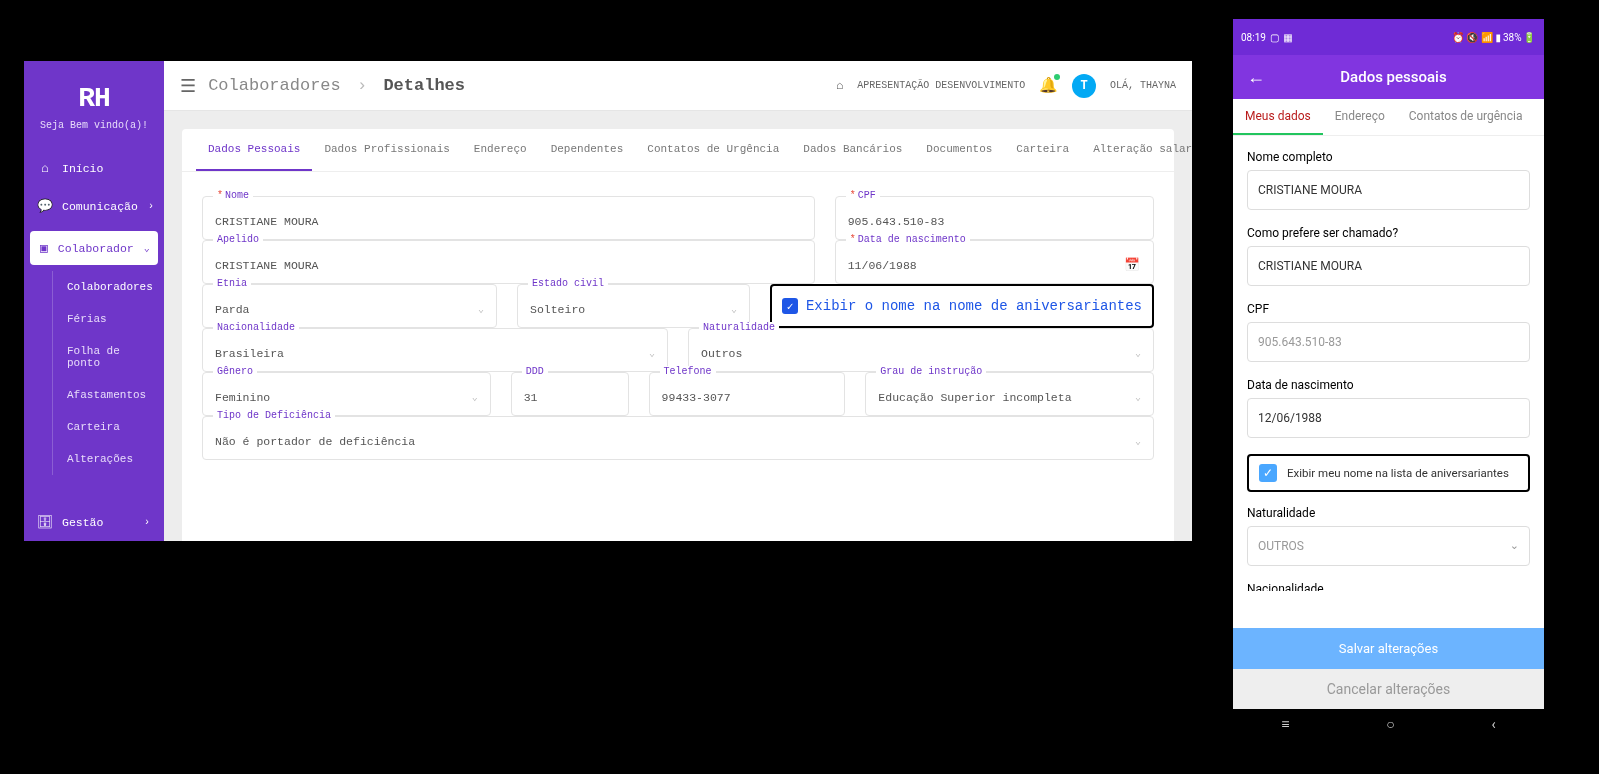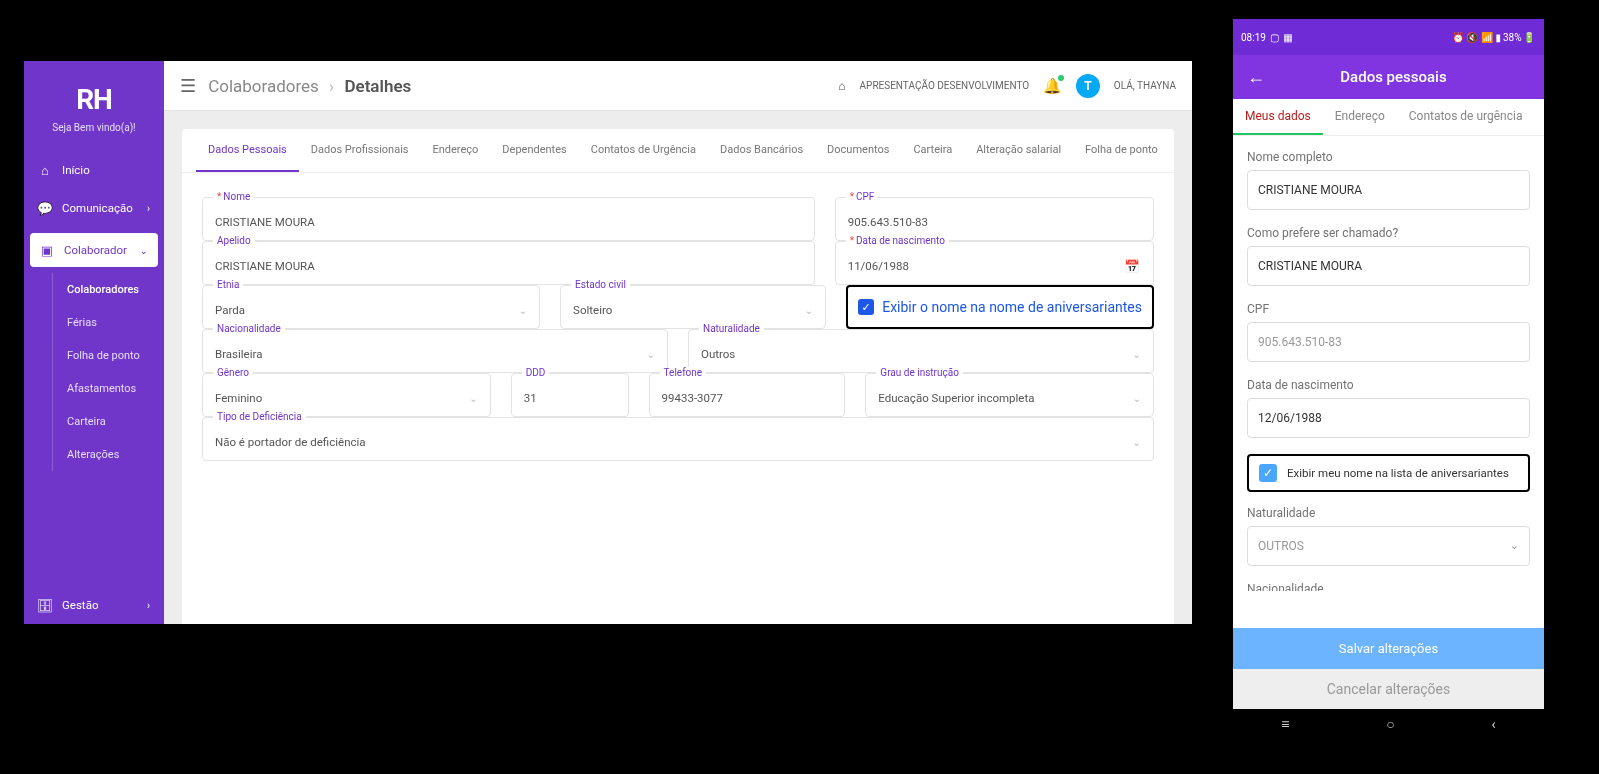--- a/index.html
+++ b/index.html
@@ -6,21 +6,21 @@
     body {
       font-family: -apple-system, BlinkMacSystemFont, "Segoe UI", Roboto, Arial, sans-serif;
       background: #000;
       width: 1599px;
       height: 774px;
       position: relative;
       overflow: hidden;
     }
     
     
-    .desktop { position: absolute; left: 24px; top: 61px; width: 1168px; height: 563px; display: flex; background: #f5f5f5; }
+    .desktop { position: absolute; left: 24px; top: 61px; width: 1168px; height: 480px; display: flex; background: #f5f5f5; font-family: Liberation Mono, monospace; }
     
     .sidebar { width: 140px; background: #6f36c9; color: #fff; display: flex; flex-direction: column; font-size: 12px; }
     .logo { text-align: center; padding: 22px 0 6px; }
     .logo-text { font-size: 28px; font-weight: 700; letter-spacing: -1px; }
     .welcome { text-align: center; font-size: 10px; padding-bottom: 18px; color: #e8dcfa; }
     .nav-item { display: flex; align-items: center; padding: 12px 14px; gap: 10px; cursor: pointer; }
     .nav-item.active-parent { background: #fff; color: #6f36c9; border-radius: 4px; margin: 6px 6px 0 6px; padding: 10px 10px; }
     .nav-icon { width: 14px; height: 14px; display: inline-flex; align-items: center; justify-content: center; font-size: 13px; }
     .nav-item .label { flex: 1; font-size: 11.5px; }
     .nav-item .chevron { font-size: 10px; }
@@ -66,21 +66,21 @@
     .m-status-left { display: flex; gap: 4px; align-items: center; }
     .m-status-right { margin-left: auto; display: flex; gap: 2px; align-items: center; }
     .m-header { height: 44px; background: #8135e0; color: #fff; display: flex; align-items: center; padding: 0 14px; gap: 12px; }
     .m-back { font-size: 18px; cursor: pointer; }
     .m-title { flex: 1; text-align: center; font-size: 15px; font-weight: 500; margin-left: -20px; }
     .m-tabs { display: flex; border-bottom: 1px solid #eee; font-size: 12px; }
     .m-tab { flex: 0 0 auto; padding: 10px 12px; color: #888; cursor: pointer; }
     .m-tab.active { color: #b91c1c; border-bottom: 2px solid #22c55e; font-weight: 400; }
     .m-body { flex: 1; padding: 14px 14px 0; overflow: hidden; }
     .m-group { margin-bottom: 16px; }
-    .m-label { font-size: 12px; color: #737373; margin-bottom: 6px; }
+    .m-label { font-size: 12px; color: #000000; margin-bottom: 6px; }
     .m-input { border: 1px solid #ddd; border-radius: 4px; padding: 12px 10px; font-size: 12px; color: #333; }
     .m-input.muted { color: #999; }
     .m-select { position: relative; }
     .m-select-chev { position: absolute; right: 10px; top: 12px; color: #999; font-size: 11px; }
     .m-check-row { border: 2px solid #000; border-radius: 4px; padding: 8px 10px; display: flex; align-items: center; gap: 10px; margin-bottom: 14px; }
     .m-cb { width: 18px; height: 18px; background: #4aa7ff; border-radius: 3px; display: flex; align-items: center; justify-content: center; color: #fff; font-size: 12px; }
     .m-check-text { font-size: 11.5px; color: #333; }
     .m-btn-primary { background: #6cb4ff; color: #fff; text-align: center; padding: 13px; font-size: 13px; margin-top: 37px; }
     .m-btn-secondary { background: #eee; color: #999; text-align: center; padding: 12px; font-size: 14px; }
     .m-navbar { height: 30px; background: #000; display: flex; align-items: center; justify-content: space-around; color: #ccc; }

